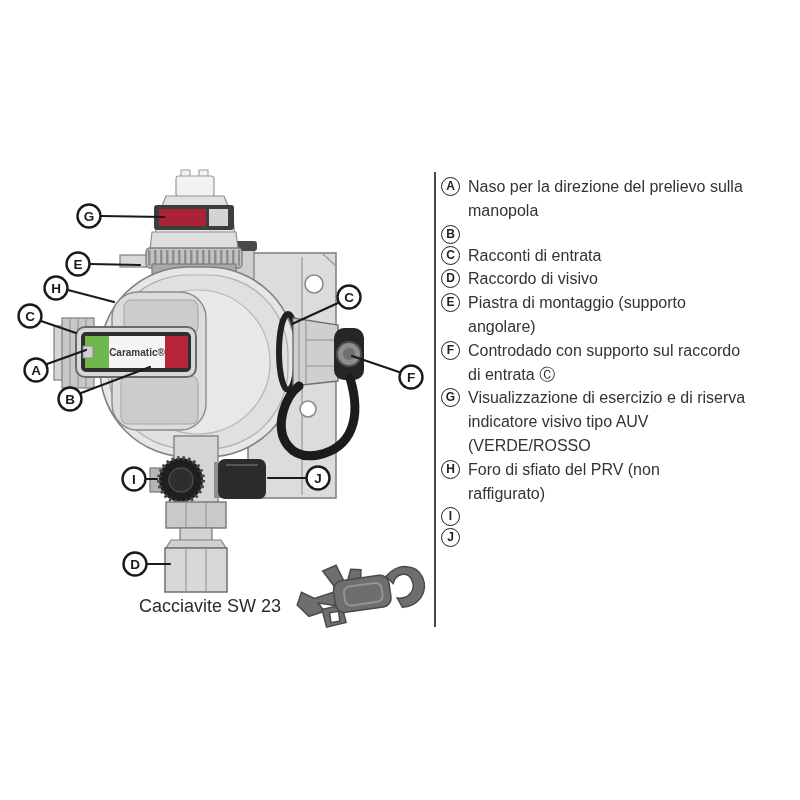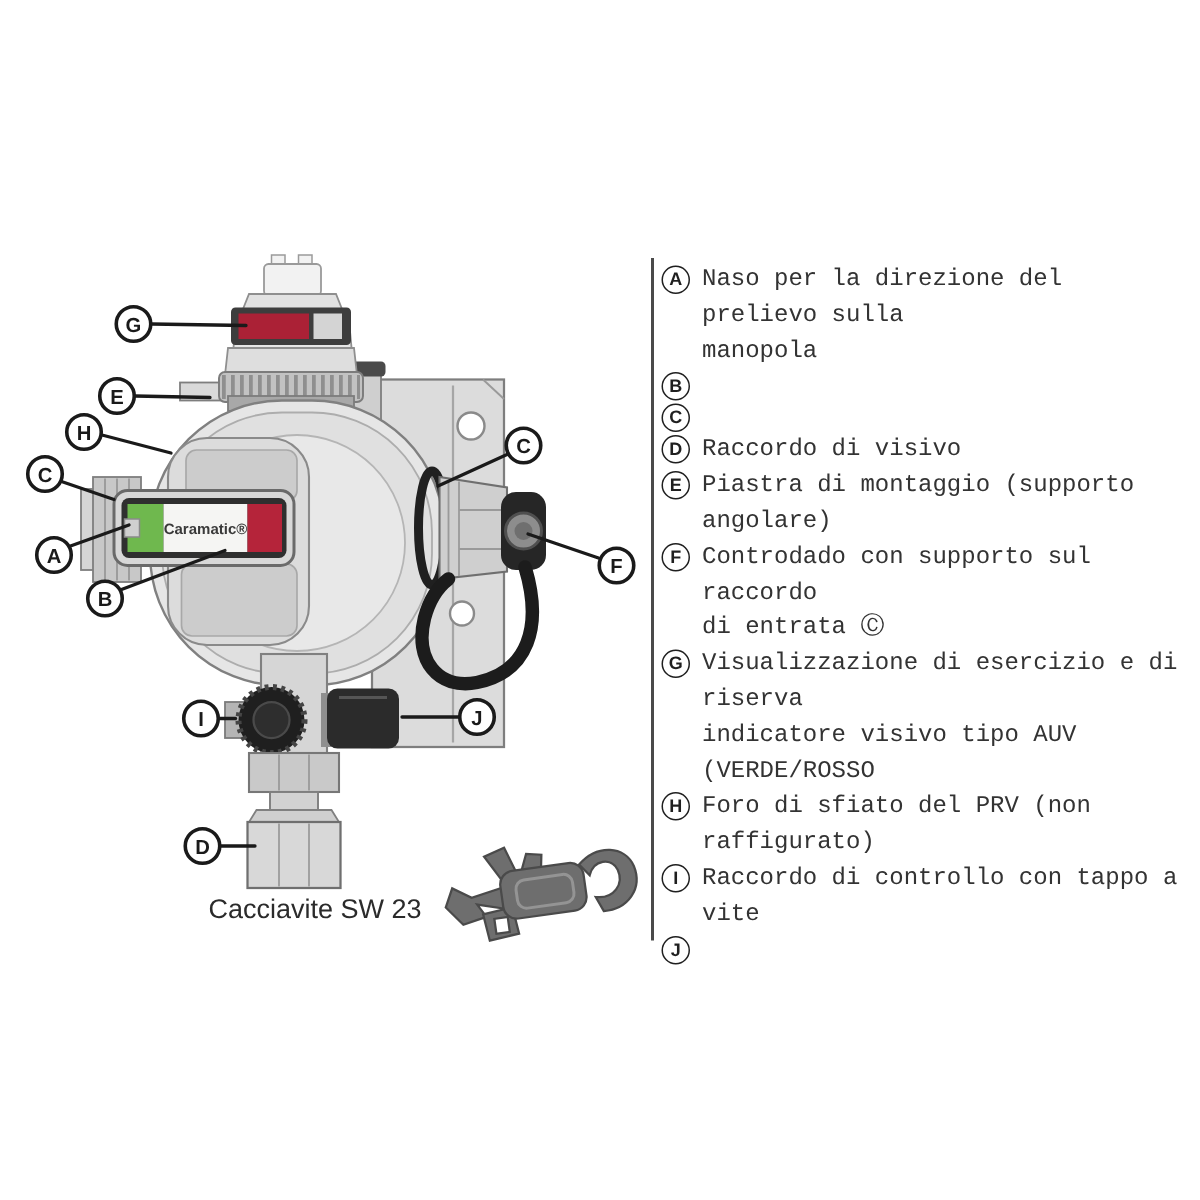--- a/index.html
+++ b/index.html
@@ -5,21 +5,21 @@
   html,body{margin:0;padding:0;background:#ffffff;}
   .stage{position:relative;width:800px;height:800px;background:#fff;overflow:hidden;
          font-family:"Liberation Sans", sans-serif;}
   .diagram-svg{position:absolute;left:0;top:0;}
   .divider{position:absolute;left:434px;top:172px;width:2px;height:455px;background:#4a4a4a;}
   .legend{position:absolute;left:441px;top:175px;width:352px;}
   .legend-item{display:flex;align-items:flex-start;}
   .badge{flex:0 0 auto;width:19px;height:19px;box-sizing:border-box;border:1.7px solid #1f1f1f;
          border-radius:50%;text-align:center;font-size:12px;font-weight:bold;line-height:16px;
          color:#1f1f1f;margin-top:2px;margin-right:8px;}
-  .legend-text{font-size:16px;line-height:23.8px;color:#333;white-space:pre-line;font-family:Liberation Mono, monospace;}
+  .legend-text{font-size:16px;line-height:23.8px;color:#333;white-space:pre-line;}
   svg text{font-family:"Liberation Sans", sans-serif;}
 </style>
 </head>
 <body>
 
 <div class="stage">
 
   <svg class="diagram-svg" width="435" height="800" viewBox="0 0 435 800">
 
     <g>
@@ -195,20 +195,21 @@
     <div class="legend-item">
       <span class="badge">A</span>
       <span class="legend-text">Naso per la direzione del prelievo sulla
 manopola</span>
     </div>
     <div class="legend-item">
       <span class="badge">B</span>
     </div>
     <div class="legend-item">
       <span class="badge">C</span>
+      <span class="legend-text">Racconti di entrata</span>
     </div>
     <div class="legend-item">
       <span class="badge">D</span>
       <span class="legend-text">Raccordo di visivo</span>
     </div>
     <div class="legend-item">
       <span class="badge">E</span>
       <span class="legend-text">Piastra di montaggio (supporto
 angolare)</span>
     </div>
@@ -223,20 +224,18 @@
 indicatore visivo tipo AUV
 (VERDE/ROSSO</span>
     </div>
     <div class="legend-item">
       <span class="badge">H</span>
       <span class="legend-text">Foro di sfiato del PRV (non
 raffigurato)</span>
     </div>
     <div class="legend-item">
       <span class="badge">I</span>
-      <span class="legend-text">Raccordo di controllo con tappo a
-vite</span>
     </div>
     <div class="legend-item">
       <span class="badge">J</span>
     </div>
   </div>
 </div>
 
 </body></html>

